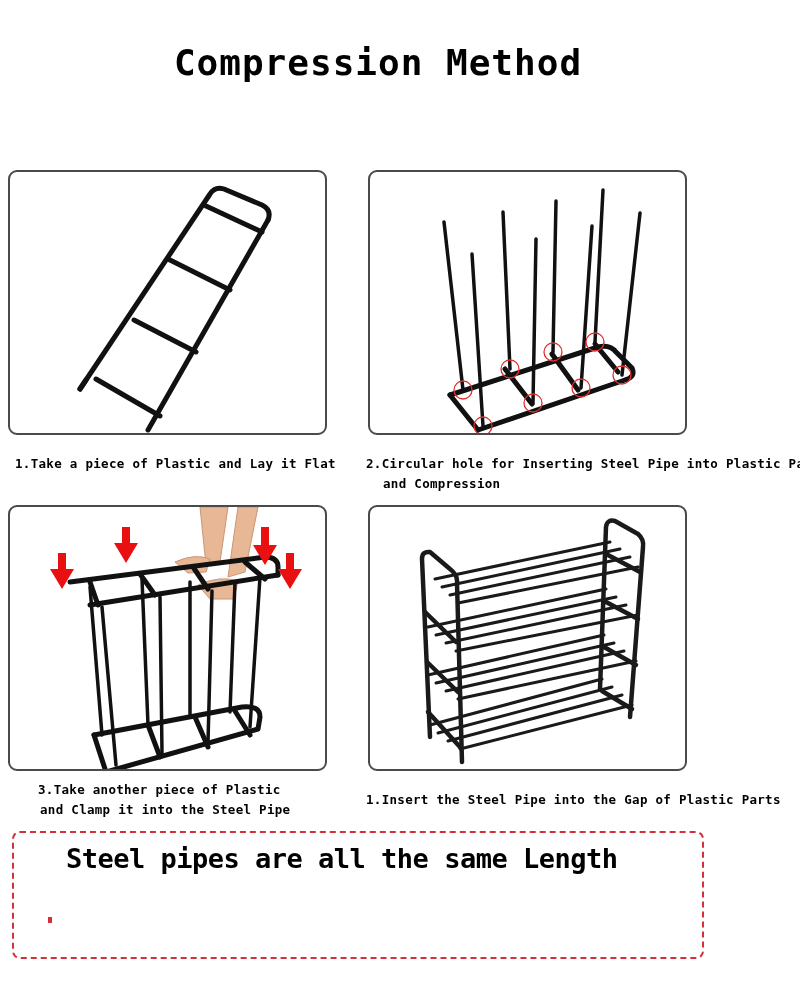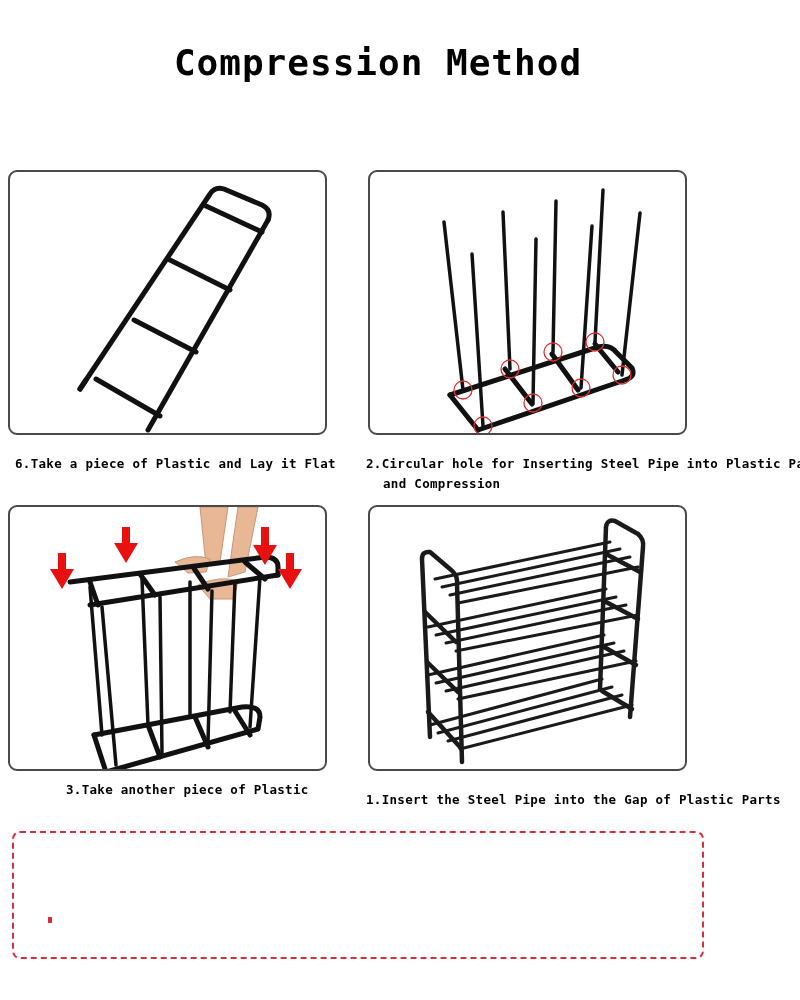--- a/index.html
+++ b/index.html
@@ -161,28 +161,30 @@
 
       <line x1="60" y1="218" x2="232" y2="172"></line>
       <line x1="68" y1="226" x2="242" y2="180"></line>
       <line x1="78" y1="234" x2="252" y2="188"></line>
       <line x1="90" y1="242" x2="262" y2="198"></line>
     </g>
   </svg>
 </div>
 
 <div class="caption" style="left:15px; top:454px;">
-  <div>6.Take a piece of Plastic and Lay it Flat</div>
+  <div>1.Take a piece of Plastic and Lay it Flat</div>
 </div>
 <div class="caption" style="left:366px; top:454px;">
   <div>2.Circular hole for Inserting Steel Pipe into Plastic Parts</div>
   <div style="padding-left:17px;">and Compression</div>
 </div>
-<div class="caption" style="left:38px; top:780px;margin-left:28px;">
+<div class="caption" style="left:38px; top:780px;">
   <div>3.Take another piece of Plastic</div>
+  <div style="padding-left:2px;">and Clamp it into the Steel Pipe</div>
 </div>
 <div class="caption" style="left:366px; top:790px;">
   <div>1.Insert the Steel Pipe into the Gap of Plastic Parts</div>
 </div>
 
 <div class="note-box">
+  <div class="note-text">Steel pipes are all the same Length</div>
   <div class="note-dot"></div>
 </div>
 
 </body></html>

